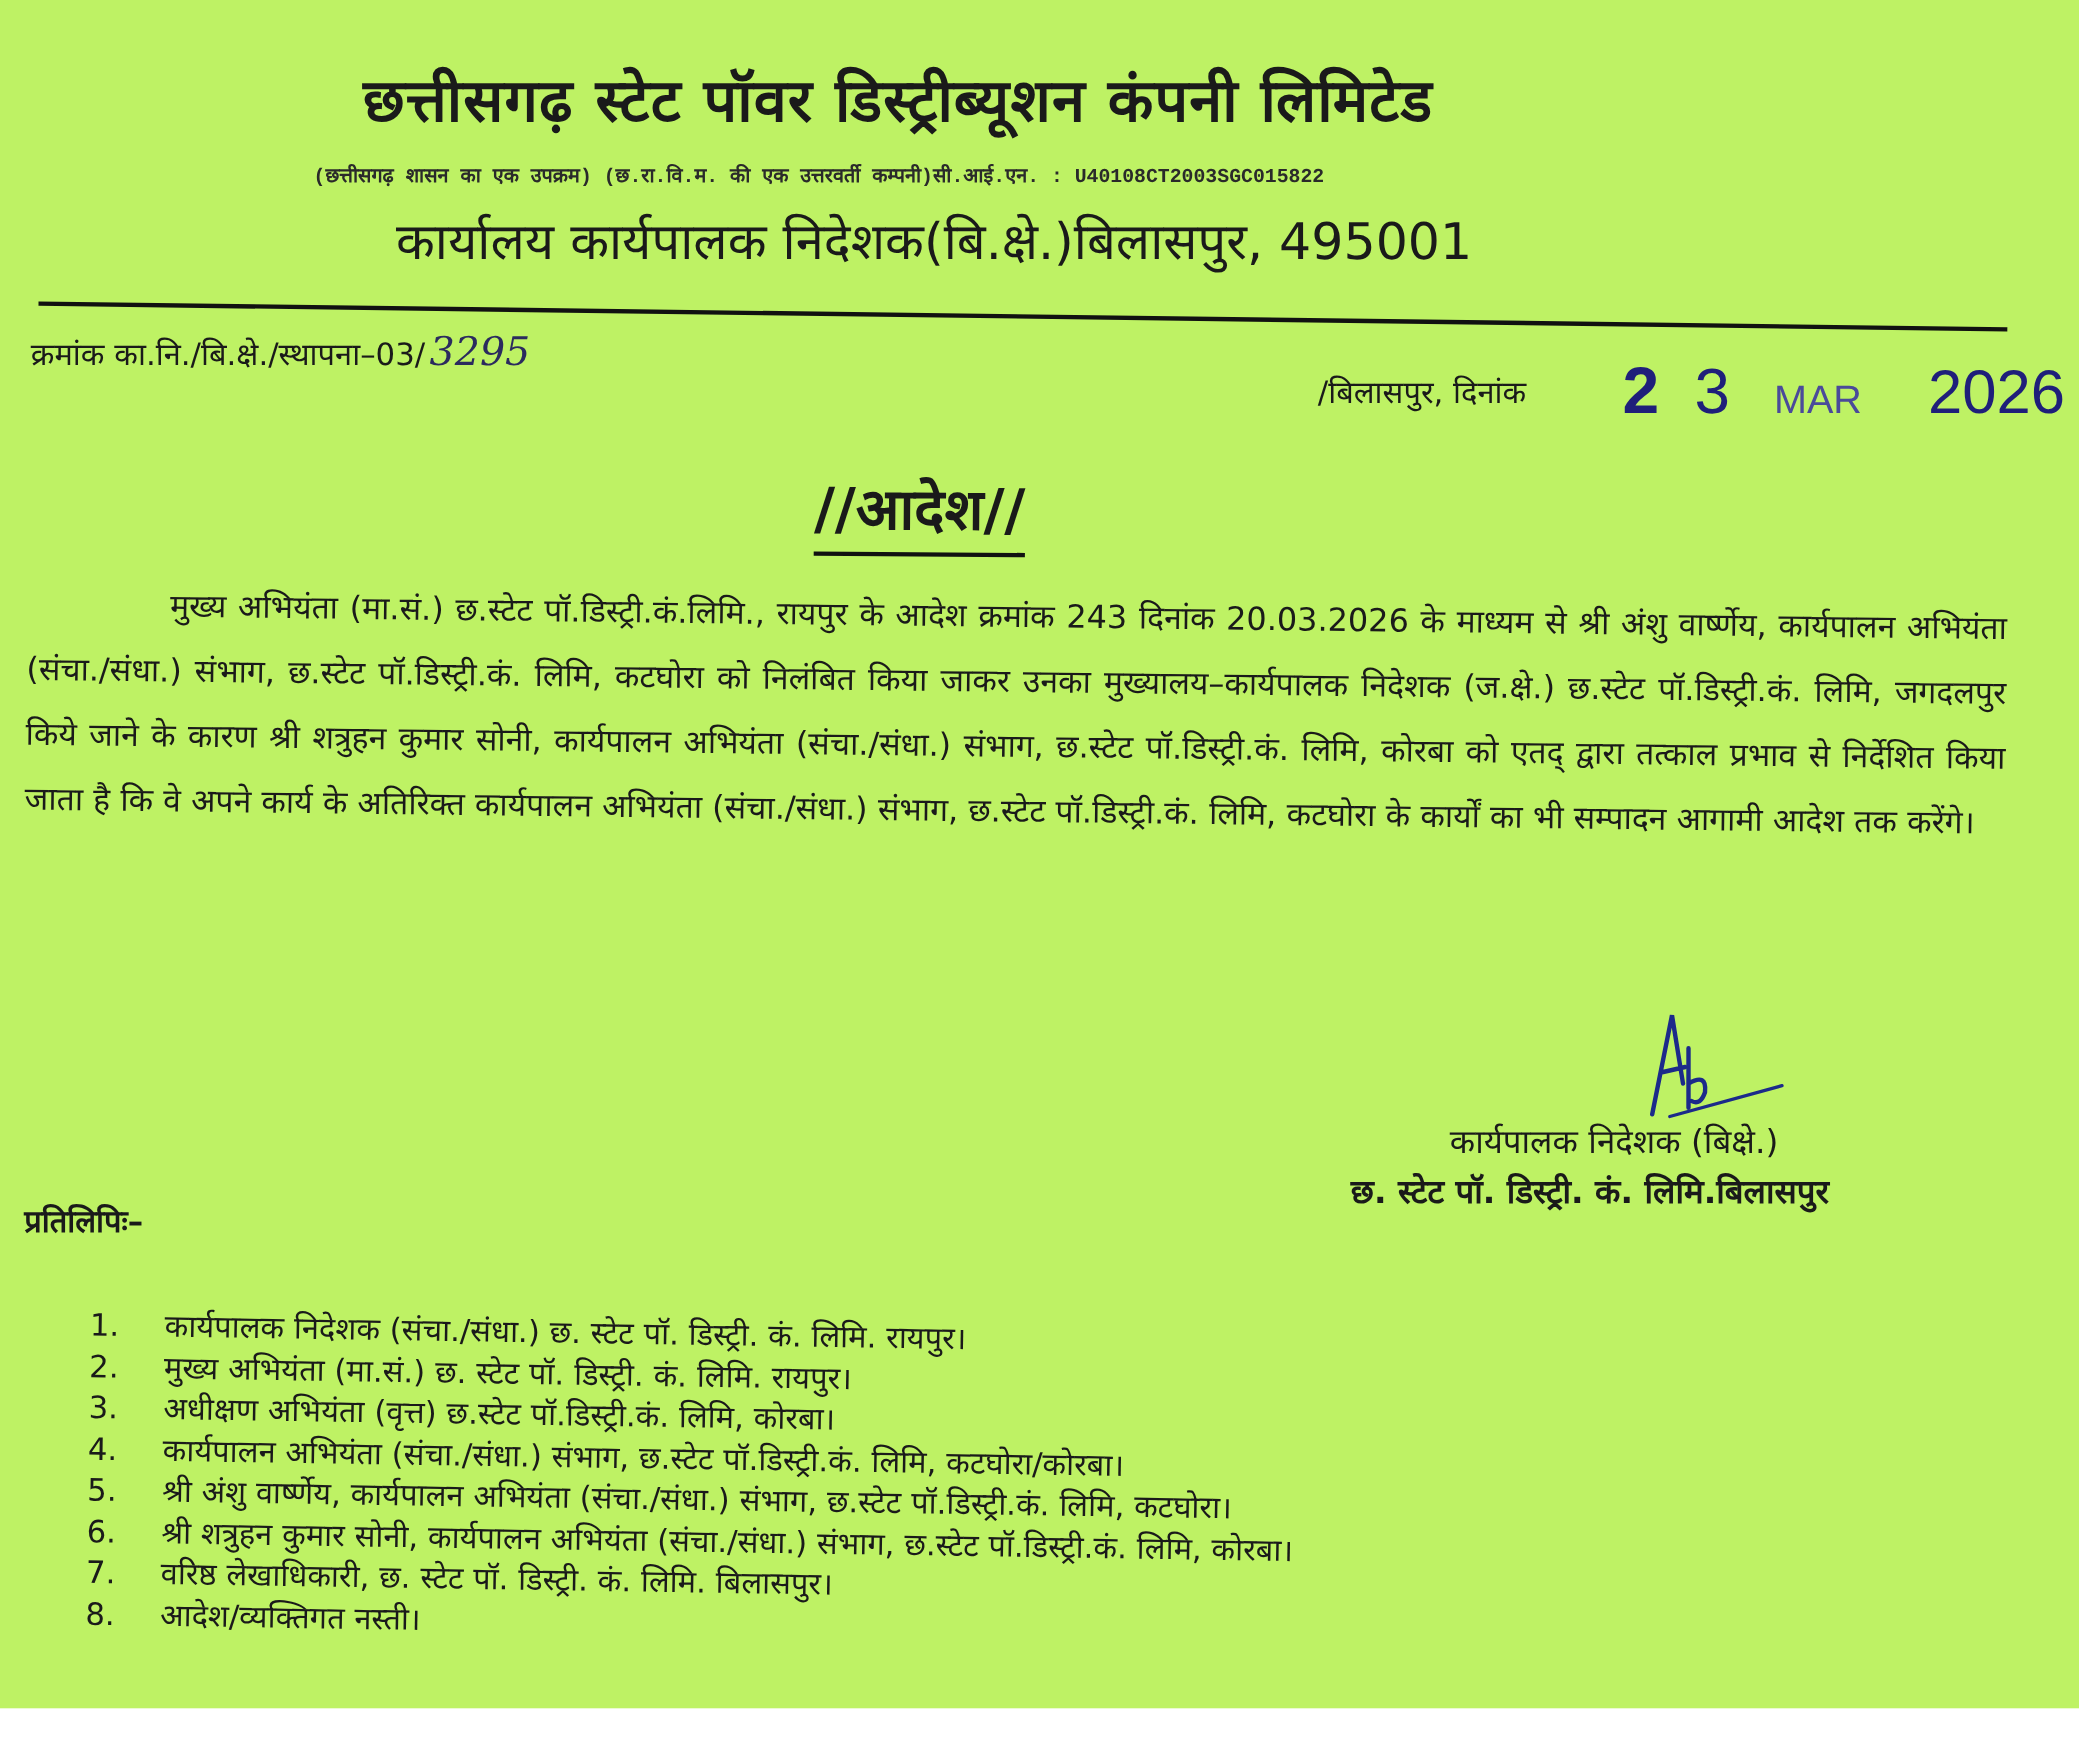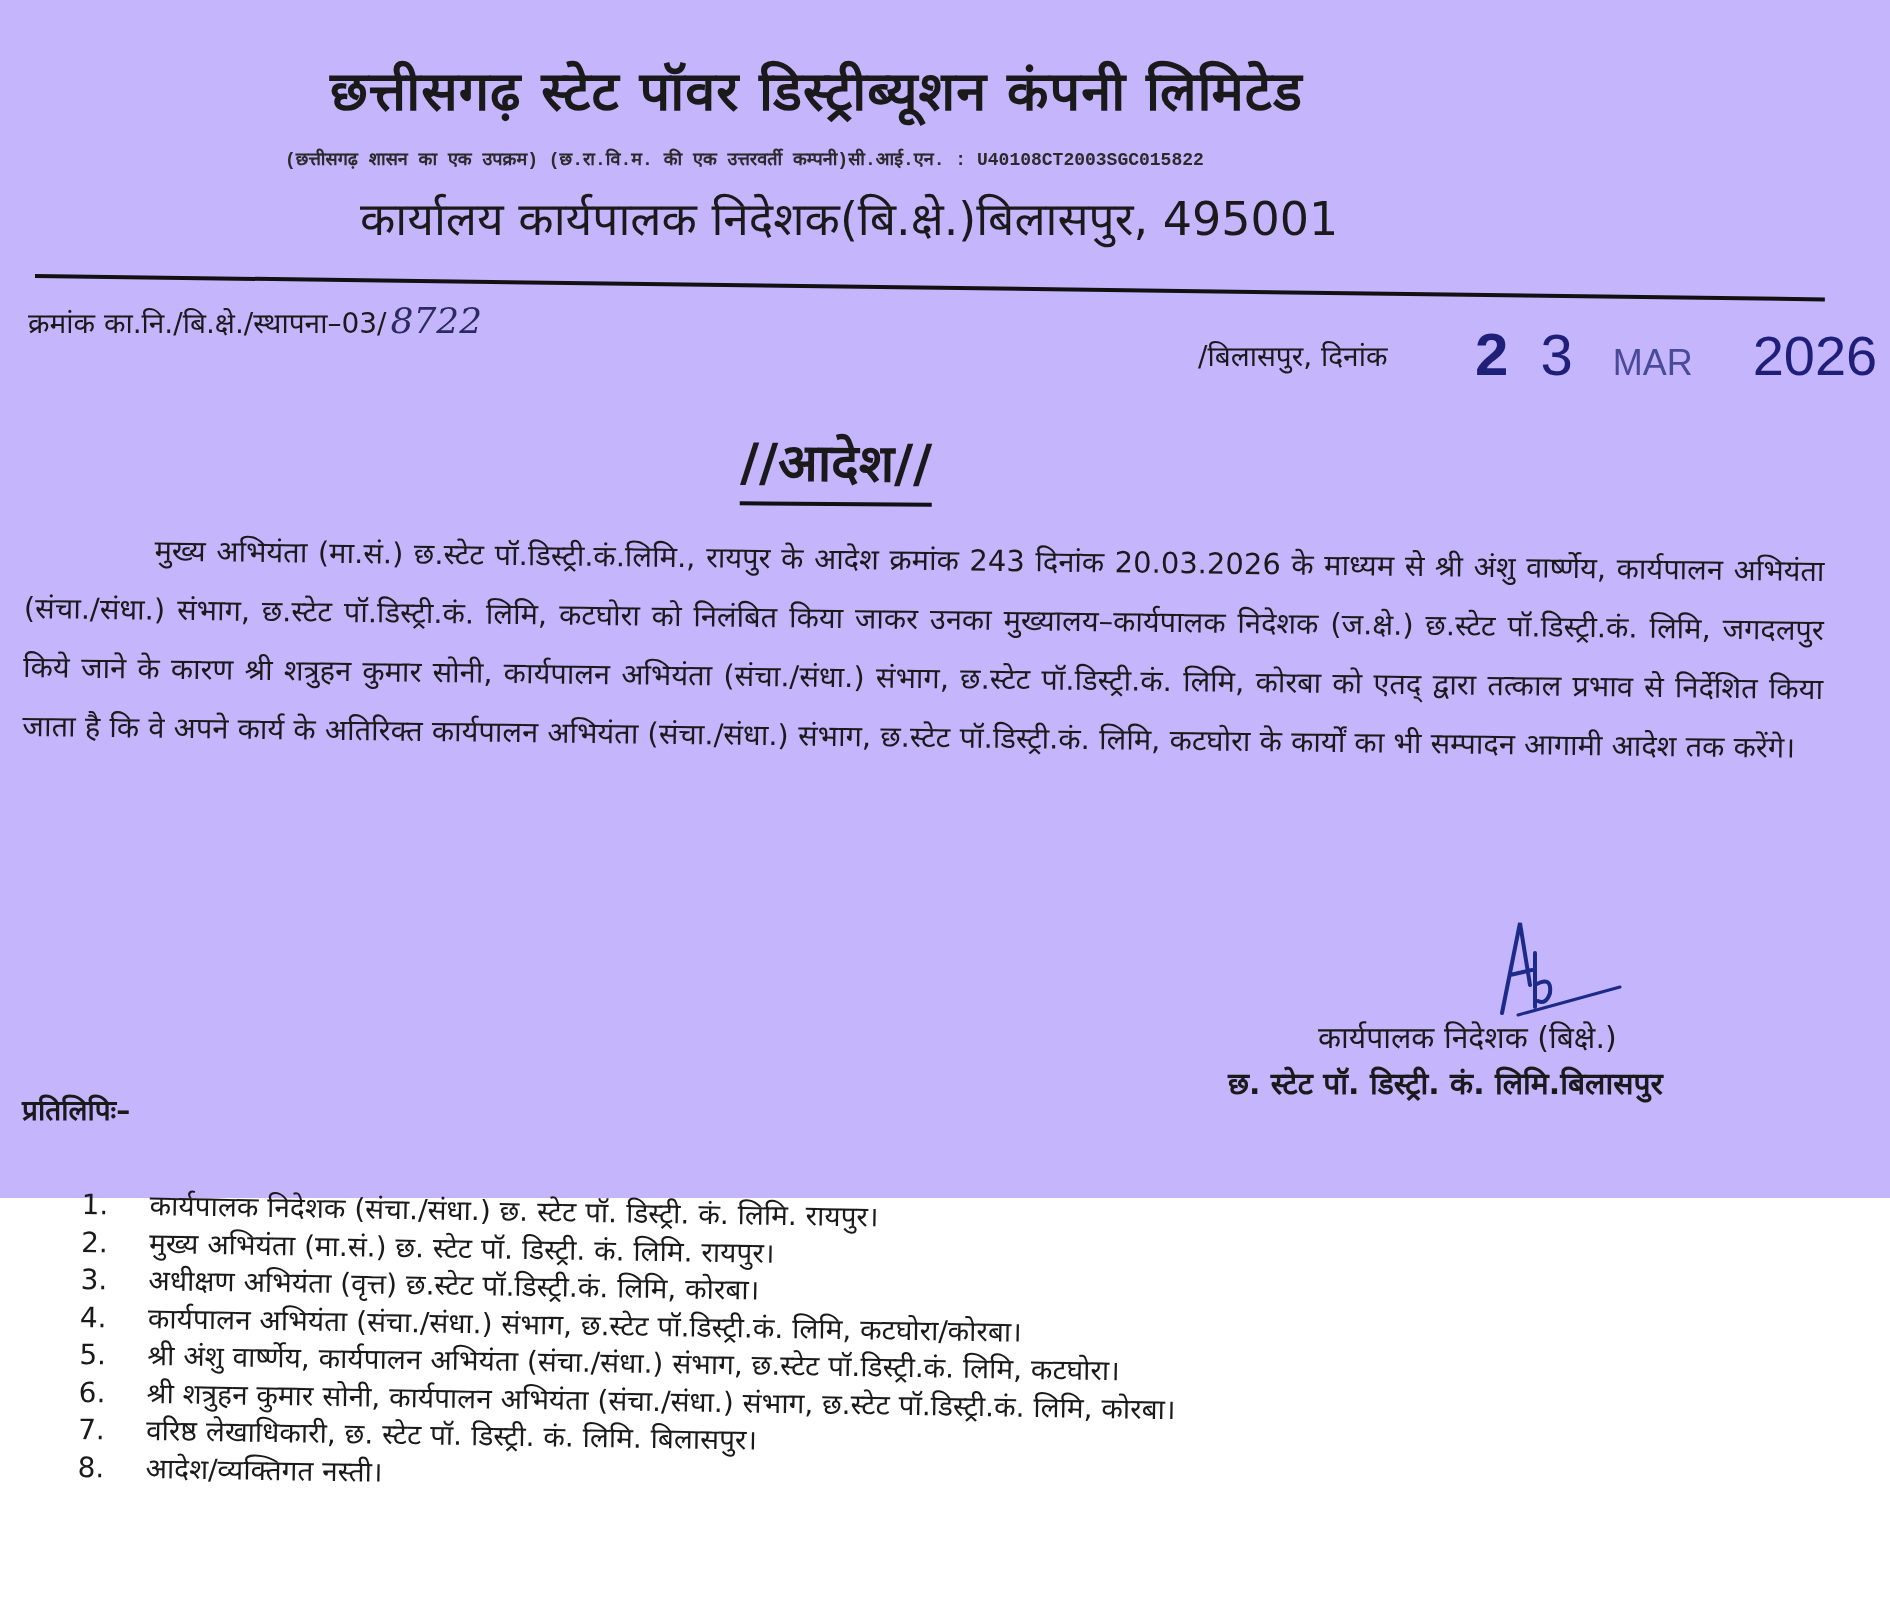--- a/index.html
+++ b/index.html
@@ -1,21 +1,21 @@
 <!DOCTYPE html>
 <html><head>
   <meta charset="utf-8">
   <style>
     html, body { margin: 0; padding: 0; background: #ffffff; }
     body {
       width: 1890px; height: 1603px; overflow: hidden; position: relative;
       font-family: "DejaVu Sans", "Liberation Sans", sans-serif;
       color: #1a1a1a;
     }
-    .page { position: absolute; left: 0; top: 0; width: 1890px; height: 1198px; background: #c4b5fd; }
+    .page { position: absolute; left: 0; top: 0; width: 1890px; height: 1553px; background: #bef264; }
     .abs { position: absolute; white-space: nowrap; }
 
     .company-name { left: 330px; top: 52px; font-size: 54px; font-weight: bold; letter-spacing: 1px; }
     .subline { left: 285px; top: 146px; font-size: 18px; font-weight: bold; color: #2a2a2a; font-family: Liberation Mono, monospace; }
     .office-line { left: 360px; top: 186px; font-size: 46px; }
     .contact-line { left: 540px; top: 252px; font-size: 16px; font-weight: bold; color: #2a2a2a; }
     .rule { position: absolute; left: 35px; top: 274px; width: 1790px; height: 0; border-top: 4px solid #111; transform: rotate(0.75deg); transform-origin: left center; }
 
     .ref-line { left: 28px; top: 300px; font-size: 28px; }
     .ref-handwritten { font-family: "DejaVu Serif", serif; font-style: italic; font-size: 36px; color: #2b2b5e; margin-left: 4px; }
@@ -49,21 +49,21 @@
 <body>
 
 <div class="page">
 
   <div class="abs company-name">छत्तीसगढ़ स्टेट पॉवर डिस्ट्रीब्यूशन कंपनी लिमिटेड</div>
   <div class="abs subline">(छत्तीसगढ़ शासन का एक उपक्रम) (छ.रा.वि.म. की एक उत्तरवर्ती कम्पनी)सी.आई.एन. : U40108CT2003SGC015822</div>
   <div class="abs office-line">कार्यालय कार्यपालक निदेशक(बि.क्षे.)बिलासपुर, 495001</div>
   <div class="rule"></div>
 
   <div class="abs ref-line">
-    <span>क्रमांक का.नि./बि.क्षे./स्थापना–03/</span><span class="ref-handwritten">8722</span>
+    <span>क्रमांक का.नि./बि.क्षे./स्थापना–03/</span><span class="ref-handwritten">3295</span>
   </div>
 
   <div class="abs place-date">/बिलासपुर, दिनांक</div>
   <div class="abs stamp">
     <span class="d1">2</span><span class="d2">3</span><span class="mon">MAR</span><span class="yr">2026</span>
   </div>
 
   <div class="abs order-title">//आदेश//</div>
 
   <div class="body-para">मुख्य अभियंता (मा.सं.) छ.स्टेट पॉ.डिस्ट्री.कं.लिमि., रायपुर के आदेश क्रमांक 243 दिनांक 20.03.2026 के माध्यम से श्री अंशु वार्ष्णेय, कार्यपालन अभियंता (संचा./संधा.) संभाग, छ.स्टेट पॉ.डिस्ट्री.कं. लिमि, कटघोरा को निलंबित किया जाकर उनका मुख्यालय–कार्यपालक निदेशक (ज.क्षे.) छ.स्टेट पॉ.डिस्ट्री.कं. लिमि, जगदलपुर किये जाने के कारण श्री शत्रुहन कुमार सोनी, कार्यपालन अभियंता (संचा./संधा.) संभाग, छ.स्टेट पॉ.डिस्ट्री.कं. लिमि, कोरबा को एतद् द्वारा तत्काल प्रभाव से निर्देशित किया जाता है कि वे अपने कार्य के अतिरिक्त कार्यपालन अभियंता (संचा./संधा.) संभाग, छ.स्टेट पॉ.डिस्ट्री.कं. लिमि, कटघोरा के कार्यों का भी सम्पादन आगामी आदेश तक करेंगे।</div>

